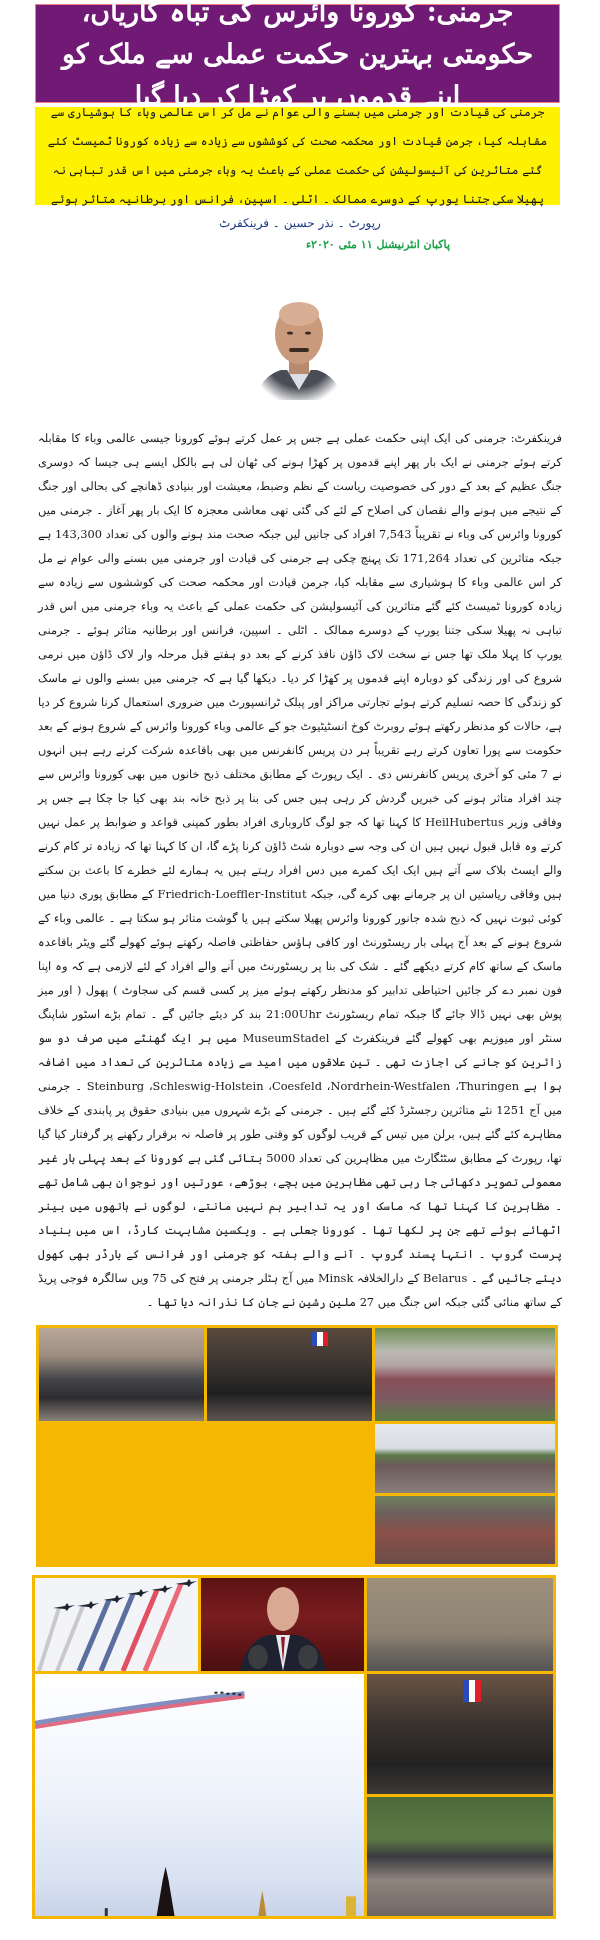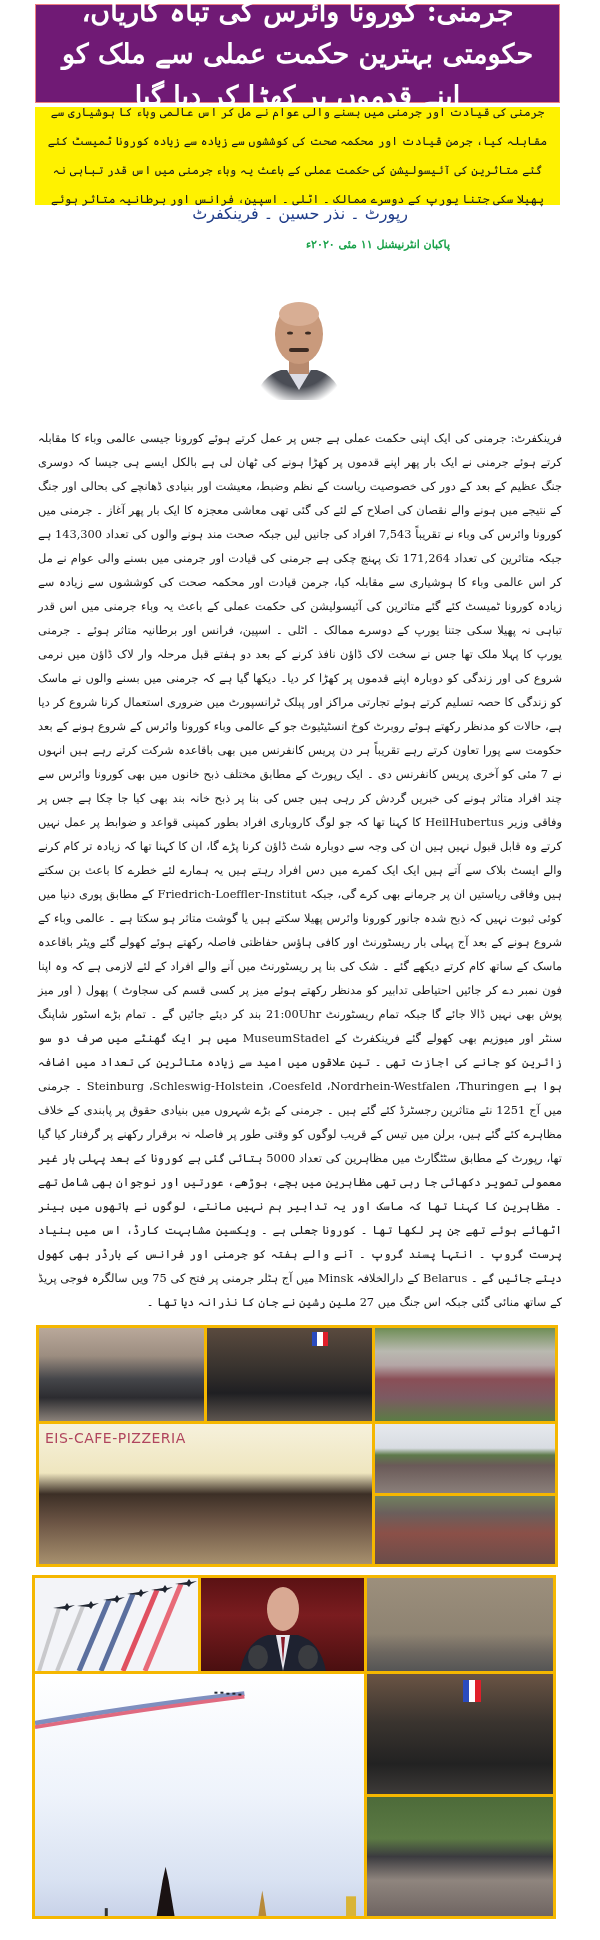--- a/index.html
+++ b/index.html
@@ -22,22 +22,22 @@
     background: #fff200; box-sizing: border-box;
     display: flex; align-items: center; justify-content: center;
   }
   .summary-box p {
     margin: 0; direction: rtl; text-align: center; color: #1a1a1a;
     font-family: "DejaVu Serif", serif; font-size: 11.5px; line-height: 29px;
     padding: 0 10px; text-align-last: center;
   }
 
   .byline {
-    position: absolute; left: 150px; top: 204px; width: 300px; text-align: center;
-    direction: rtl; color: #1f3c88; font-family: "DejaVu Serif", serif; font-size: 16px;
+    position: absolute; left: 150px; top: 216px; width: 300px; text-align: center;
+    direction: rtl; color: #1f3c88; font-family: "DejaVu Serif", serif; font-size: 12px;
   }
   .dateline {
     position: absolute; left: 150px; top: 238px; width: 300px; text-align: right;
     direction: rtl; color: #1aa24a; font-family: "DejaVu Serif", serif; font-size: 11px; font-weight: bold;
   }
 
   .author-photo {
     position: absolute; left: 251px; top: 290px; width: 96px; height: 110px;
   }
 
@@ -130,23 +130,20 @@
 <div class="article-body">
   <p>فرینکفرٹ:  جرمنی کی ایک اپنی حکمت عملی ہے جس پر عمل کرتے ہوئے کورونا جیسی عالمی وباء کا مقابلہ کرتے ہوئے جرمنی نے ایک بار پھر اپنے قدموں پر کھڑا ہونے کی ٹھان لی ہے بالکل ایسے ہی جیسا کہ دوسری جنگ عظیم کے بعد کے دور کی خصوصیت ریاست کے نظم وضبط، معیشت اور بنیادی ڈھانچے کی بحالی اور جنگ کے نتیجے میں ہونے والے نقصان کی اصلاح کے لئے کی گئی تھی معاشی معجزہ کا ایک بار پھر آغاز ۔ جرمنی میں کورونا وائرس کی وباء نے تقریباً 7,543 افراد کی جانیں لیں جبکہ صحت مند ہونے والوں کی تعداد 143,300 ہے جبکہ متاثرین کی تعداد 171,264 تک پہنچ چکی ہے جرمنی کی قیادت اور جرمنی میں بسنے والی عوام نے مل کر اس عالمی وباء کا ہوشیاری سے مقابلہ کیا، جرمن قیادت اور محکمہ صحت کی کوششوں سے زیادہ سے زیادہ کورونا ٹمیسٹ کئے گئے متاثرین کی آئیسولیشن کی حکمت عملی کے باعث یہ وباء جرمنی میں اس قدر تباہی نہ پھیلا سکی جتنا یورپ کے دوسرے ممالک ۔ اٹلی ۔ اسپین، فرانس اور برطانیہ متاثر ہوئے ۔ جرمنی یورپ کا پہلا ملک تھا جس نے سخت لاک ڈاؤن نافذ کرنے کے بعد دو ہفتے قبل مرحلہ وار لاک ڈاؤن میں نرمی شروع کی اور زندگی کو دوبارہ اپنے قدموں پر کھڑا کر دیا۔ دیکھا گیا ہے کہ جرمنی میں بسنے والوں نے ماسک کو زندگی کا حصہ تسلیم کرتے ہوئے تجارتی مراکز اور پبلک ٹرانسپورٹ میں ضروری استعمال کرنا شروع کر دیا ہے، حالات کو مدنظر رکھتے ہوئے روبرٹ کوخ انسٹیٹیوٹ جو کے عالمی وباء کورونا وائرس کے شروع ہونے کے بعد حکومت سے پورا تعاون کرتے رہے تقریباً ہر دن پریس کانفرنس میں بھی باقاعدہ شرکت کرتے رہے ہیں انہوں نے 7 مئی کو آخری پریس کانفرنس دی ۔ ایک رپورٹ کے مطابق مختلف ذبح خانوں میں بھی کورونا وائرس سے چند افراد متاثر ہونے کی خبریں گردش کر رہی ہیں جس کی بنا پر ذبح خانہ بند بھی کیا جا چکا ہے جس پر وفاقی وزیر HeilHubertus کا کہنا تھا کہ جو لوگ کاروباری افراد بطور کمپنی قواعد و ضوابط پر عمل نہیں کرتے وہ قابل قبول نہیں ہیں ان کی وجہ سے دوبارہ شٹ ڈاؤن کرنا پڑے گا، ان کا کہنا تھا کہ زیادہ تر کام کرنے والے ایسٹ بلاک سے آتے ہیں ایک ایک کمرے میں دس افراد رہتے ہیں یہ ہمارے لئے خطرے کا باعث بن سکتے ہیں وفاقی ریاستیں ان پر جرمانے بھی کرے گی، جبکہ Friedrich-Loeffler-Institut کے مطابق پوری دنیا میں کوئی ثبوت نہیں کہ ذبح شدہ جانور کورونا وائرس پھیلا سکتے ہیں یا گوشت متاثر ہو سکتا ہے ۔ عالمی وباء کے شروع ہونے کے بعد آج پہلی بار ریسٹورنٹ اور کافی ہاؤس حفاظتی فاصلہ رکھتے ہوئے کھولے گئے ویٹر باقاعدہ ماسک کے ساتھ کام کرتے دیکھے گئے ۔ شک کی بنا پر ریسٹورنٹ میں آنے والے افراد کے لئے لازمی ہے کہ وہ اپنا فون نمبر دے کر جائیں احتیاطی تدابیر کو مدنظر رکھتے ہوئے میز پر کسی قسم کی سجاوٹ ) پھول ( اور میز پوش بھی نہیں ڈالا جائے گا جبکہ تمام ریسٹورنٹ 21:00Uhr بند کر دیئے جائیں گے ۔ تمام بڑے اسٹور شاپنگ سنٹر اور میوزیم بھی کھولے گئے فرینکفرٹ کے MuseumStadel میں ہر ایک گھنٹے میں صرف دو سو زائرین کو جانے کی اجازت تھی ۔ تین علاقوں میں امید سے زیادہ متاثرین کی تعداد میں اضافہ ہوا ہے Steinburg ،Schleswig-Holstein ،Coesfeld ،Nordrhein-Westfalen ،Thuringen ۔ جرمنی میں آج 1251 نئے متاثرین رجسٹرڈ کئے گئے ہیں ۔ جرمنی کے بڑے شہروں میں بنیادی حقوق پر پابندی کے خلاف مظاہرے کئے گئے ہیں، برلن میں تیس کے قریب لوگوں کو وقتی طور پر فاصلہ نہ برقرار رکھنے پر گرفتار کیا گیا تھا، رپورٹ کے مطابق سٹٹگارٹ میں مظاہرین کی تعداد 5000 بتائی گئی ہے کورونا کے بعد پہلی بار غیر معمولی تصویر دکھائی جا رہی تھی مظاہرین میں بچے، بوڑھے، عورتیں اور نوجوان بھی شامل تھے ۔ مظاہرین کا کہنا تھا کہ ماسک اور یہ تدابیر ہم نہیں مانتے، لوگوں نے ہاتھوں میں بینر اٹھائے ہوئے تھے جن پر لکھا تھا ۔ کورونا جعلی ہے ۔ ویکسین مشابہت کارڈ، اس میں بنیاد پرست گروپ ۔ انتہا پسند گروپ ۔ آنے والے ہفتہ کو جرمنی اور فرانس کے بارڈر بھی کھول دیئے جائیں گے ۔ Belarus کے دارالخلافہ Minsk میں آج ہٹلر جرمنی پر فتح کی 75 ویں سالگرہ فوجی پریڈ کے ساتھ منائی گئی جبکہ اس جنگ میں 27 ملین رشین نے جان کا نذرانہ دیا تھا ۔</p>
 </div>
 
 <div class="collage collage-1">
   <div class="photo c1-police-square"></div>
   <div class="photo c1-police-flag">
     <div class="c1-flag"></div>
   </div>
   <div class="photo c1-aerial-crowd"></div>
-  <div class="photo c1-cafe">
-    <span class="ph-label">EIS-CAFE-PIZZERIA</span>
-  </div>
   <div class="photo c1-field-crowd"></div>
   <div class="photo c1-dense-crowd"></div>
 </div>
 
 <div class="collage collage-2">
   <div class="photo c2-jets">
     <svg width="100%" height="100%" viewBox="0 0 163 93" preserveAspectRatio="none">
       <line x1="24" y1="30" x2="4" y2="93" stroke="#c9c9cc" stroke-width="4"></line>
       <line x1="48" y1="28" x2="22" y2="93" stroke="#c9c9cc" stroke-width="4"></line>
       <line x1="74" y1="22" x2="44" y2="93" stroke="#5b6f9e" stroke-width="5"></line>

